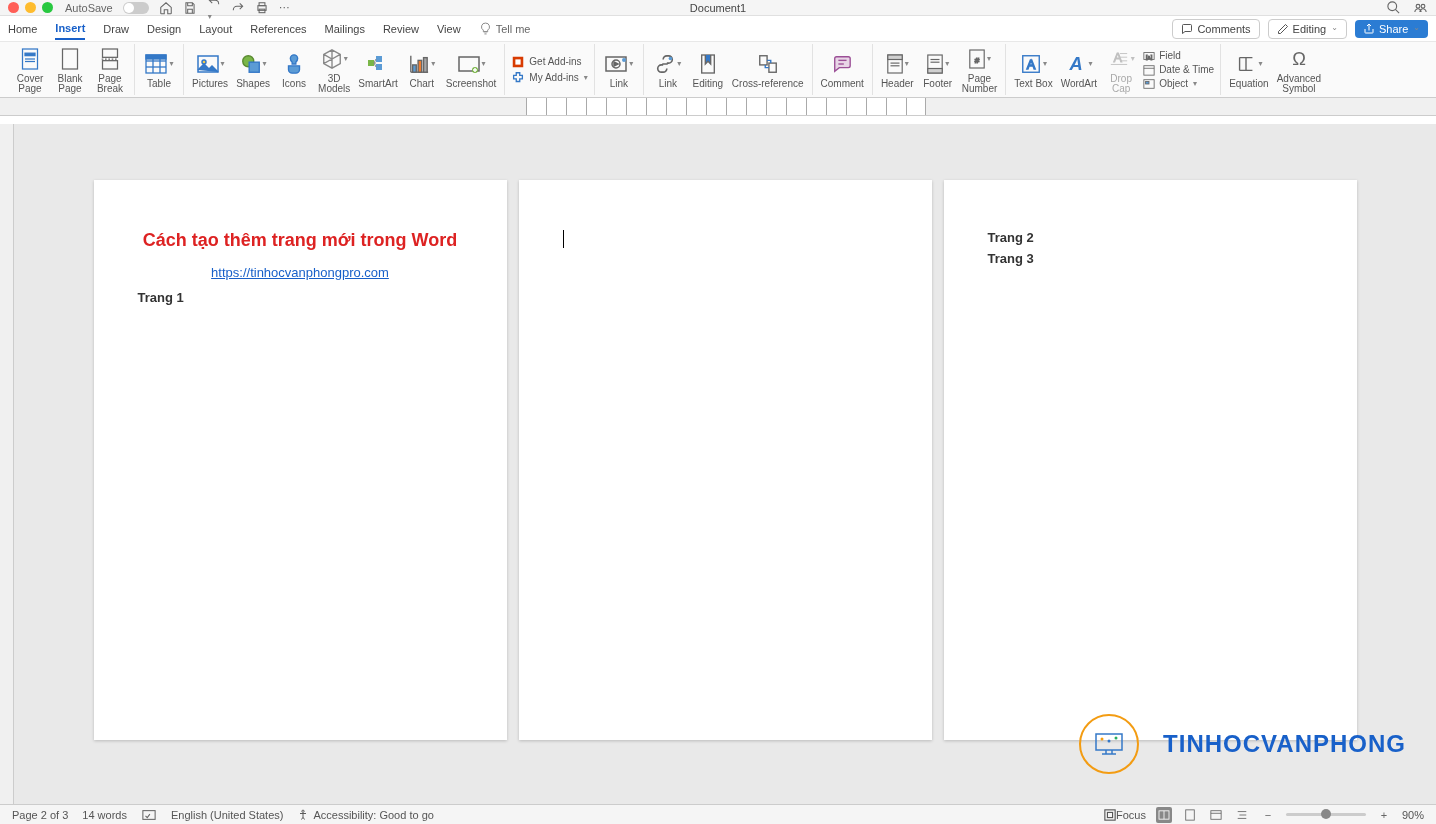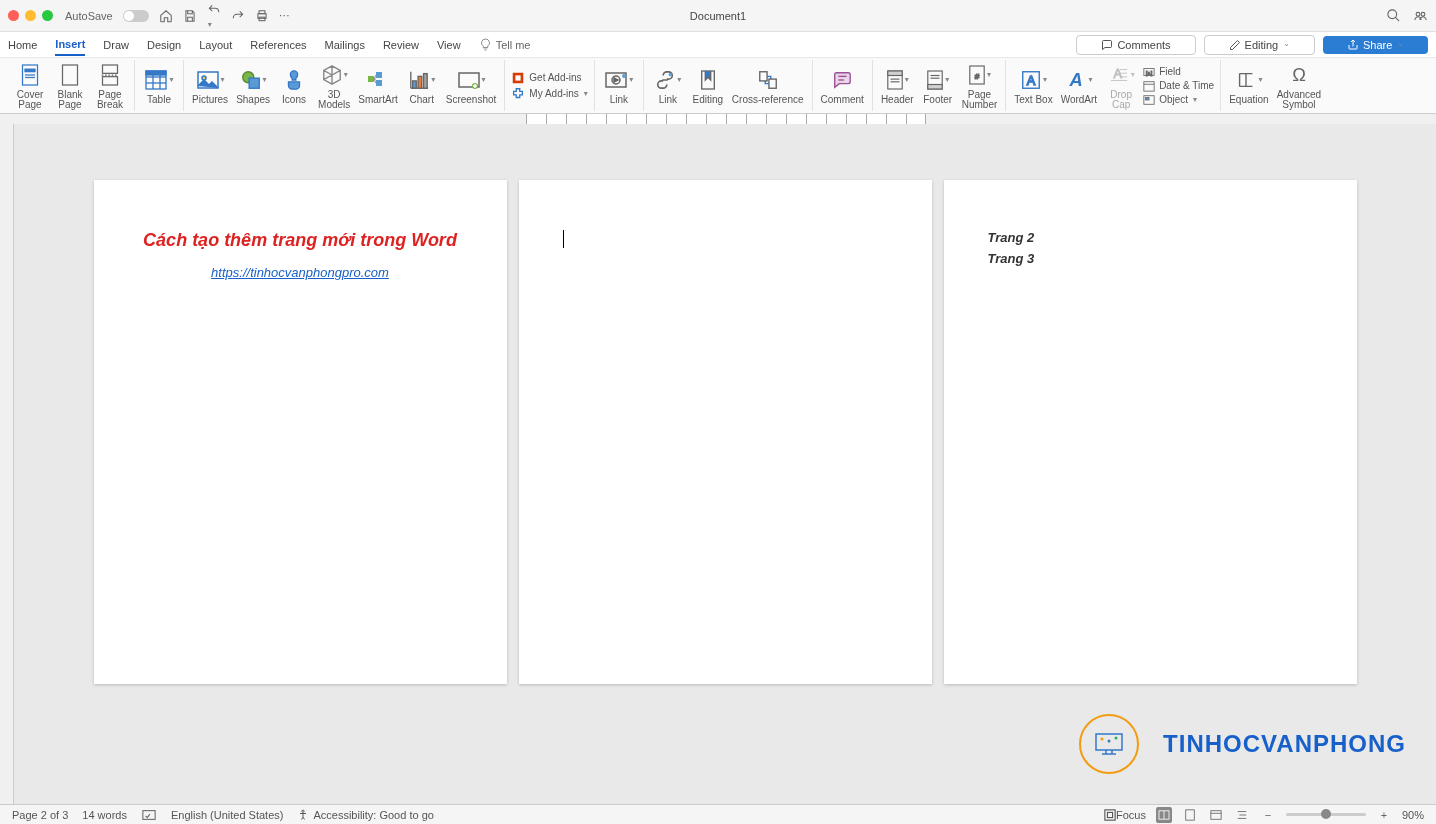--- a/index.html
+++ b/index.html
@@ -1,47 +1,47 @@
 <!DOCTYPE html>
 <html><head>
 <meta charset="utf-8">
 <style>
 *{box-sizing:border-box;margin:0;padding:0;font-family:-apple-system,BlinkMacSystemFont,"Segoe UI",sans-serif;}
 body{width:1436px;height:824px;background:#fff;overflow:hidden;position:relative;font-size:11px;color:#333;}
-.titlebar{height:32px;background:#f5f5f5;display:flex;align-items:center;padding:0 8px;position:relative;border-bottom:1px solid #e0e0e0;}
+.titlebar{height:16px;background:#f5f5f5;display:flex;align-items:center;padding:0 8px;position:relative;border-bottom:1px solid #e0e0e0;}
 .traffic{display:flex;gap:6px;}
 .tdot{width:11px;height:11px;border-radius:50%;}
 .tdot.r{background:#ff5f57;}.tdot.y{background:#febc2e;}.tdot.g{background:#28c840;}
 .qat{display:flex;align-items:center;gap:10px;margin-left:12px;}
 .qat-label{color:#666;}
 .toggle{width:26px;height:12px;border-radius:6px;background:#ccc;position:relative;}
 .toggle::after{content:"";position:absolute;width:10px;height:10px;background:#fff;border-radius:50%;left:1px;top:1px;}
 .ticon{color:#666;cursor:pointer;}
 .doctitle{position:absolute;left:50%;transform:translateX(-50%);color:#444;}
 .titleright{margin-left:auto;display:flex;gap:12px;color:#666;}
 .tabs{height:26px;background:#fff;display:flex;align-items:center;padding:0 8px;gap:18px;border-bottom:1px solid #e8e8e8;}
 .tab{color:#444;cursor:pointer;padding:4px 0;}
 .tab.active{color:#1860c9;border-bottom:2px solid #1860c9;font-weight:600;}
 .tellme{display:flex;align-items:center;gap:4px;color:#666;}
 .tabright{margin-left:auto;display:flex;gap:8px;align-items:center;}
-.pill{border:1px solid #ccc;border-radius:4px;padding:3px 24px;color:#444;cursor:pointer;display:flex;align-items:flex-start;gap:4px;font-size:11px;}
+.pill{border:1px solid #ccc;border-radius:4px;padding:3px 8px;color:#444;cursor:pointer;display:flex;align-items:flex-start;gap:4px;font-size:11px;}
 .share{background:#2b7cd3;color:#fff;border:none;}
 .ribbon{height:56px;background:#fafafa;border-bottom:1px solid #ccc;display:flex;align-items:stretch;padding:2px 6px;gap:0;}
 .rgroup{display:flex;align-items:center;padding:0 6px;border-right:1px solid #e2e2e2;gap:4px;}
 .rbtn{display:flex;flex-direction:column;align-items:center;justify-content:flex-start;padding:2px 2px;cursor:pointer;min-width:36px;}
 .rbtn .ricon{height:26px;display:flex;align-items:center;justify-content:center;}
 .rbtn .rlabel{font-size:10px;color:#555;text-align:center;line-height:10px;margin-top:2px;white-space:pre;}
 .rstack{display:flex;flex-direction:column;gap:2px;justify-content:center;}
 .rmini{display:flex;align-items:center;gap:4px;font-size:10px;color:#555;cursor:pointer;white-space:nowrap;}
 svg{display:block;}
 .ruler{height:18px;background:#f0f0f0;border-bottom:1px solid #ccc;position:relative;}
 .canvas{position:absolute;left:0;right:0;top:124px;bottom:20px;background:#e9e9e9;overflow:hidden;}
 .vruler{position:absolute;left:0;top:0;bottom:0;width:14px;background:#f0f0f0;border-right:1px solid #ccc;}
 .pages{position:absolute;left:14px;right:0;top:0;bottom:0;display:flex;justify-content:center;gap:12px;padding:56px 0 40px 0;}
-.page{width:413px;height:504px;background:#fff;box-shadow:0 1px 3px rgba(0,0,0,.2);padding:50px 44px;font-family:"Times New Roman",serif;font-style:italic;}
+.page{width:413px;height:560px;background:#fff;box-shadow:0 1px 3px rgba(0,0,0,.2);padding:50px 44px;font-family:"Times New Roman",serif;}
 .p1-title{color:#d22;font-weight:bold;font-size:18px;text-align:center;}
 .p1-link{color:#1860c9;text-decoration:underline;text-align:center;margin-top:14px;font-size:13px;display:block;}
 .p1-t{font-weight:bold;font-size:13px;margin-top:10px;}
 .cursor-line{width:1px;height:18px;background:#000;}
 .p3-t{font-weight:bold;font-size:13px;margin-bottom:6px;}
 .watermark{position:absolute;right:30px;bottom:30px;display:flex;align-items:center;gap:24px;}
 .wm-circle{width:60px;height:60px;border:2px solid #f39c12;border-radius:50%;display:flex;align-items:center;justify-content:center;}
 .wm-text{color:#1860c9;font-weight:bold;font-size:24px;letter-spacing:1px;}
 .statusbar{position:absolute;left:0;right:0;bottom:0;height:20px;background:#f5f5f5;border-top:1px solid #ccc;display:flex;align-items:center;padding:0 12px;gap:14px;font-size:11px;color:#555;}
 .sright{margin-left:auto;display:flex;align-items:center;gap:10px;}
@@ -473,20 +473,21 @@
 <div class="ruler">
   <div class="hruler-inner"></div>
 </div>
 
 <div class="canvas">
   <div class="vruler"></div>
   <div class="pages">
     <div class="page">
       <div class="p1-title">Cách tạo thêm trang mới trong Word</div>
       <a class="p1-link">https://tinhocvanphongpro.com</a>
+      <div class="p1-t">Trang 1</div>
     </div>
     <div class="page">
       <div class="cursor-line"></div>
     </div>
     <div class="page">
       <div class="p3-t">Trang 2</div>
       <div class="p3-t">Trang 3</div>
     </div>
   </div>
   <div class="watermark">

